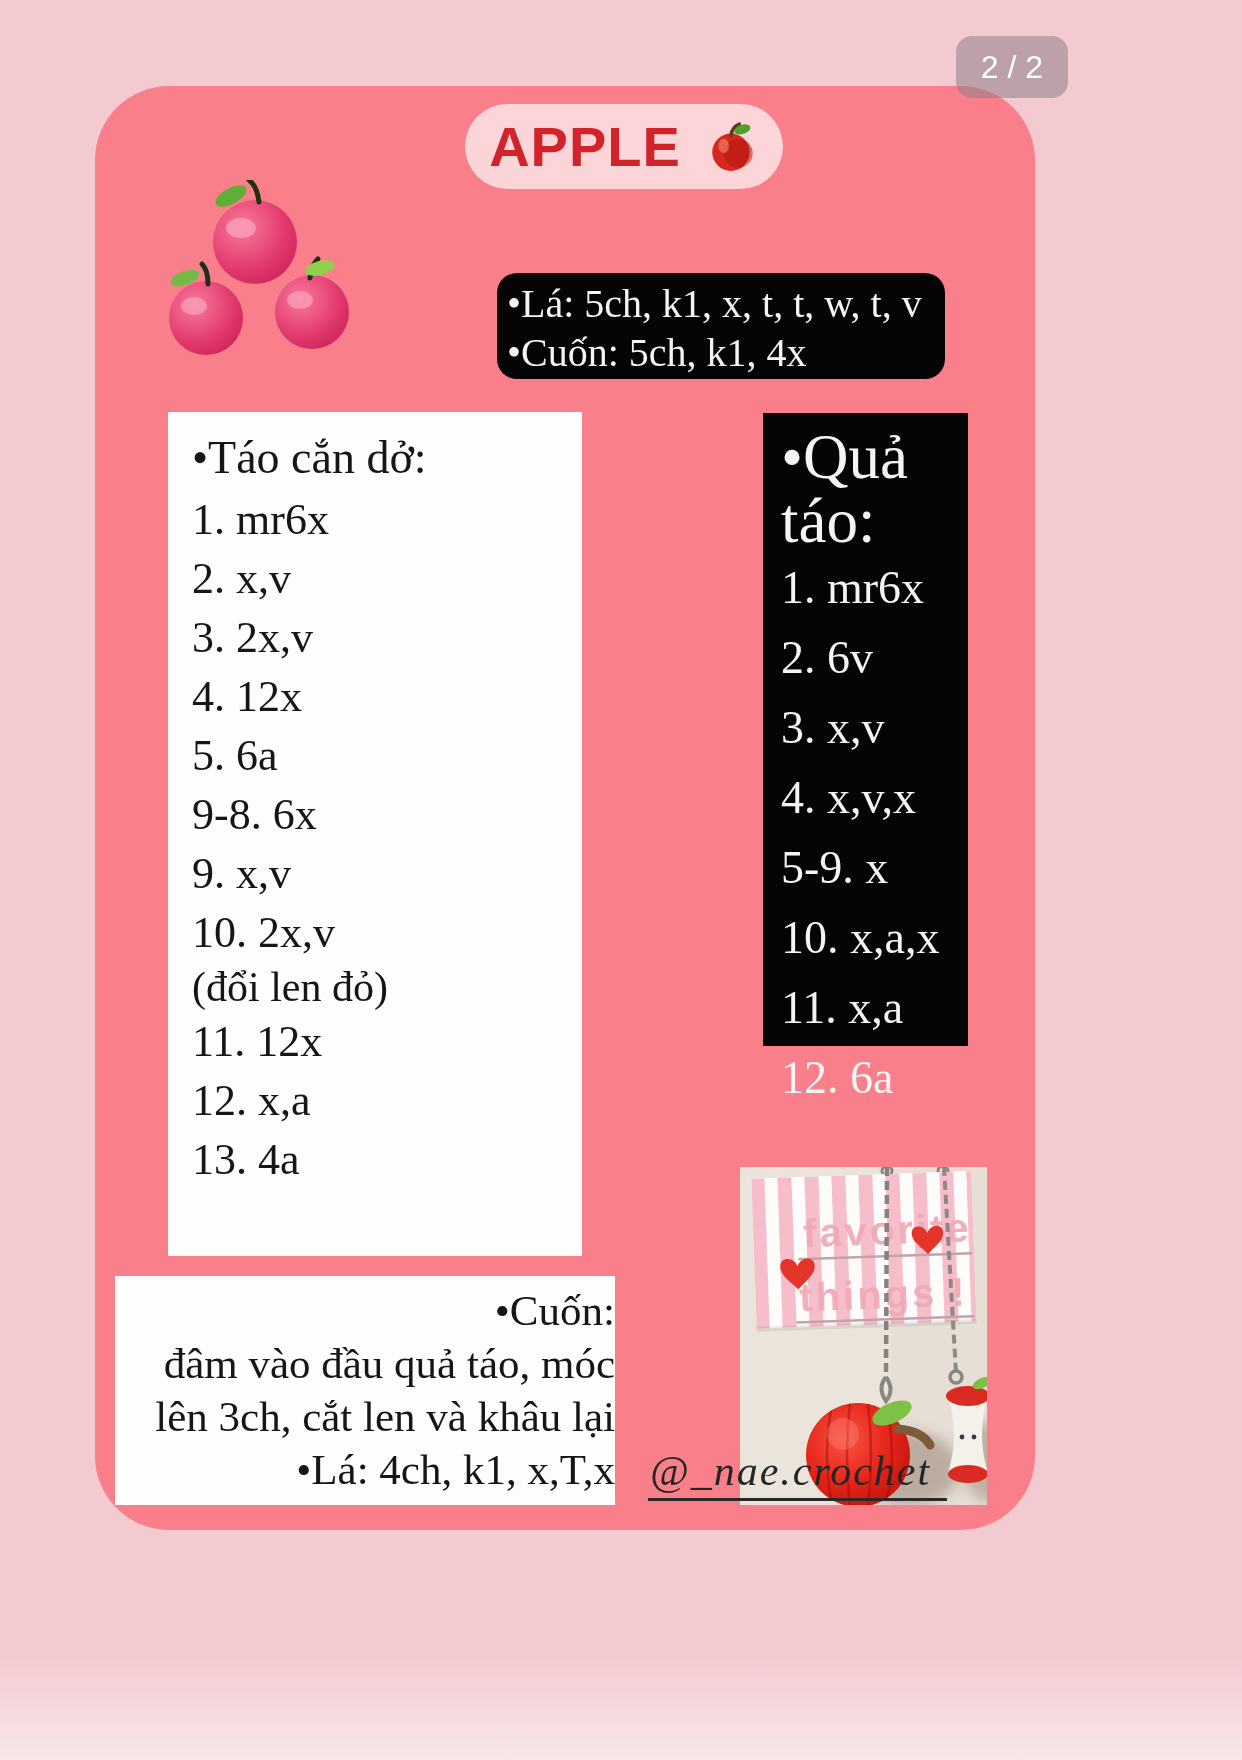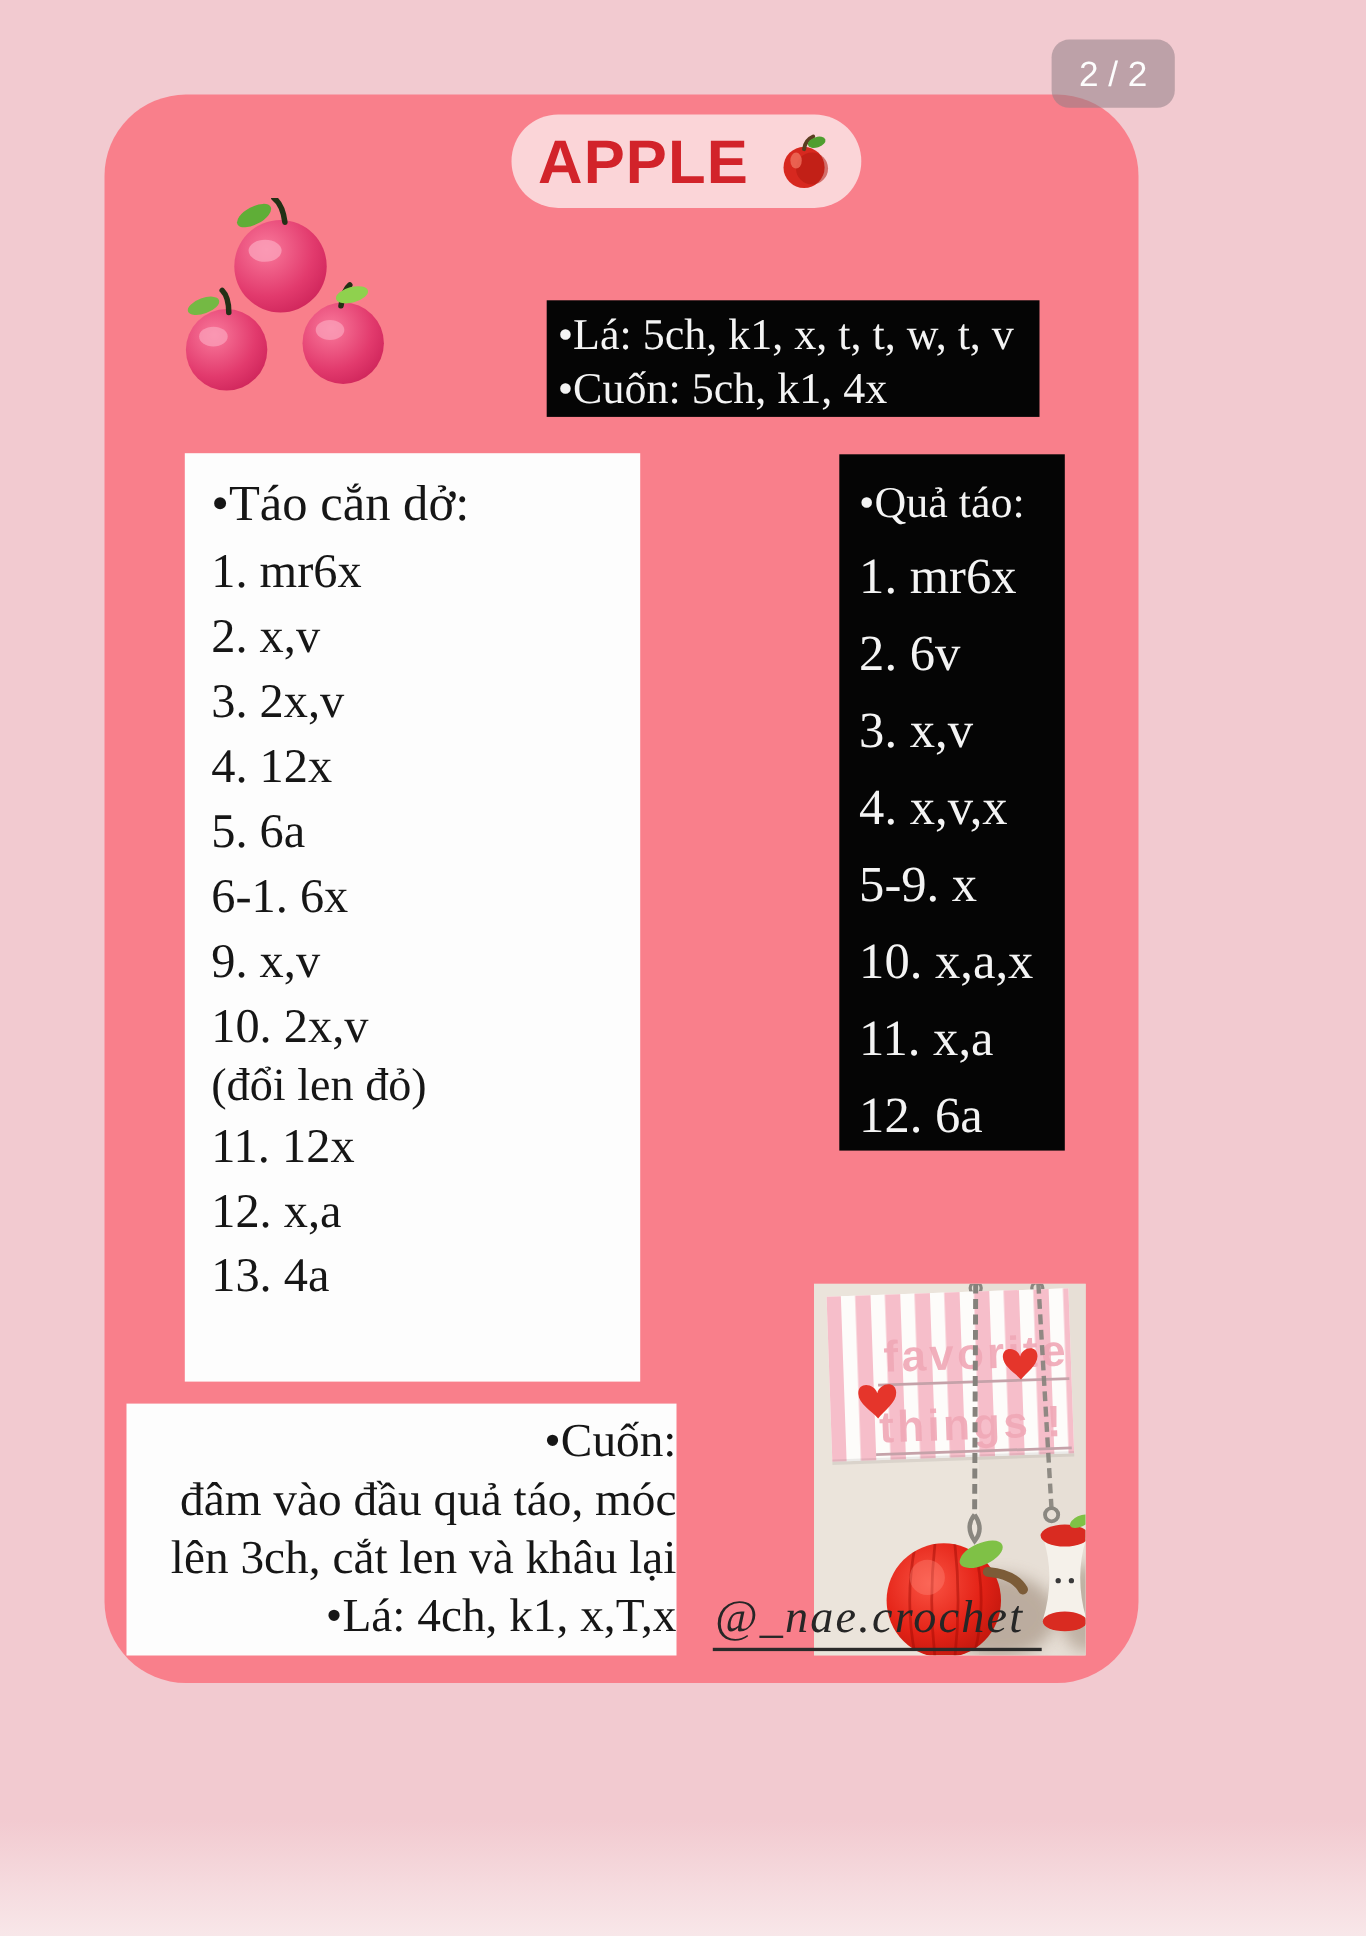--- a/index.html
+++ b/index.html
@@ -25,34 +25,34 @@
   }
   .pill-text {
     font-family:"Liberation Sans",sans-serif; font-weight:700;
     font-size:56px; color:#d2232a; letter-spacing:1px;
   }
   .pill-apple { width:54px; height:54px; }
   .apples { position:absolute; left:160px; top:180px; width:210px; height:180px; }
   .topbox {
     position:absolute; left:497px; top:273px; width:448px; height:106px;
     background:#050505; color:#f4f4f4; padding:6px 0 0 10px; box-sizing:border-box;
-    font-size:40px; line-height:49px; white-space:nowrap;
+    font-size:40px; line-height:49px; white-space:nowrap;border-radius:20px;
   }
   .leftbox {
     position:absolute; left:168px; top:412px; width:414px; height:844px;
     background:#fdfdfd; padding:14px 0 0 24px; box-sizing:border-box;
   }
   .lb-title { font-size:46px; line-height:64px; }
   .lb-line  { font-size:44px; line-height:59px; }
   .lb-line.cont { font-size:42px; line-height:50px; }
   .rightbox {
     position:absolute; left:763px; top:413px; width:205px; height:633px;
     background:#050505; color:#f4f4f4; padding:12px 0 0 18px; box-sizing:border-box;
   }
-  .rb-title { font-size:40px; line-height:64px; }
+  .rb-title { font-size:63px; line-height:64px; }
   .rb-line  { font-size:46px; line-height:70px; white-space:nowrap; }
   .finishbox {
     position:absolute; left:115px; top:1276px; width:500px; height:229px;
     background:#fdfdfd; padding:8px 0 0 14px; box-sizing:border-box;
     font-size:43px; line-height:53px; white-space:nowrap;text-align:right;
   }
   .photo {
     position:absolute; left:740px; top:1167px; width:247px; height:338px;
     overflow:hidden; background:#ebe4db;
   }
@@ -128,21 +128,21 @@
     <div>•Cuốn: 5ch, k1, 4x</div>
   </div>
 
   <div class="leftbox">
     <div class="lb-title">•Táo cắn dở:</div>
     <div class="lb-line">1. mr6x</div>
     <div class="lb-line">2. x,v</div>
     <div class="lb-line">3. 2x,v</div>
     <div class="lb-line">4. 12x</div>
     <div class="lb-line">5. 6a</div>
-    <div class="lb-line">6-1. 6x</div>
+    <div class="lb-line">9-8. 6x</div>
     <div class="lb-line">9. x,v</div>
     <div class="lb-line">10. 2x,v</div>
     <div class="lb-line cont">(đổi len đỏ)</div>
     <div class="lb-line">11. 12x</div>
     <div class="lb-line">12. x,a</div>
     <div class="lb-line">13. 4a</div>
   </div>
 
   <div class="rightbox">
     <div class="rb-title">•Quả táo:</div>

